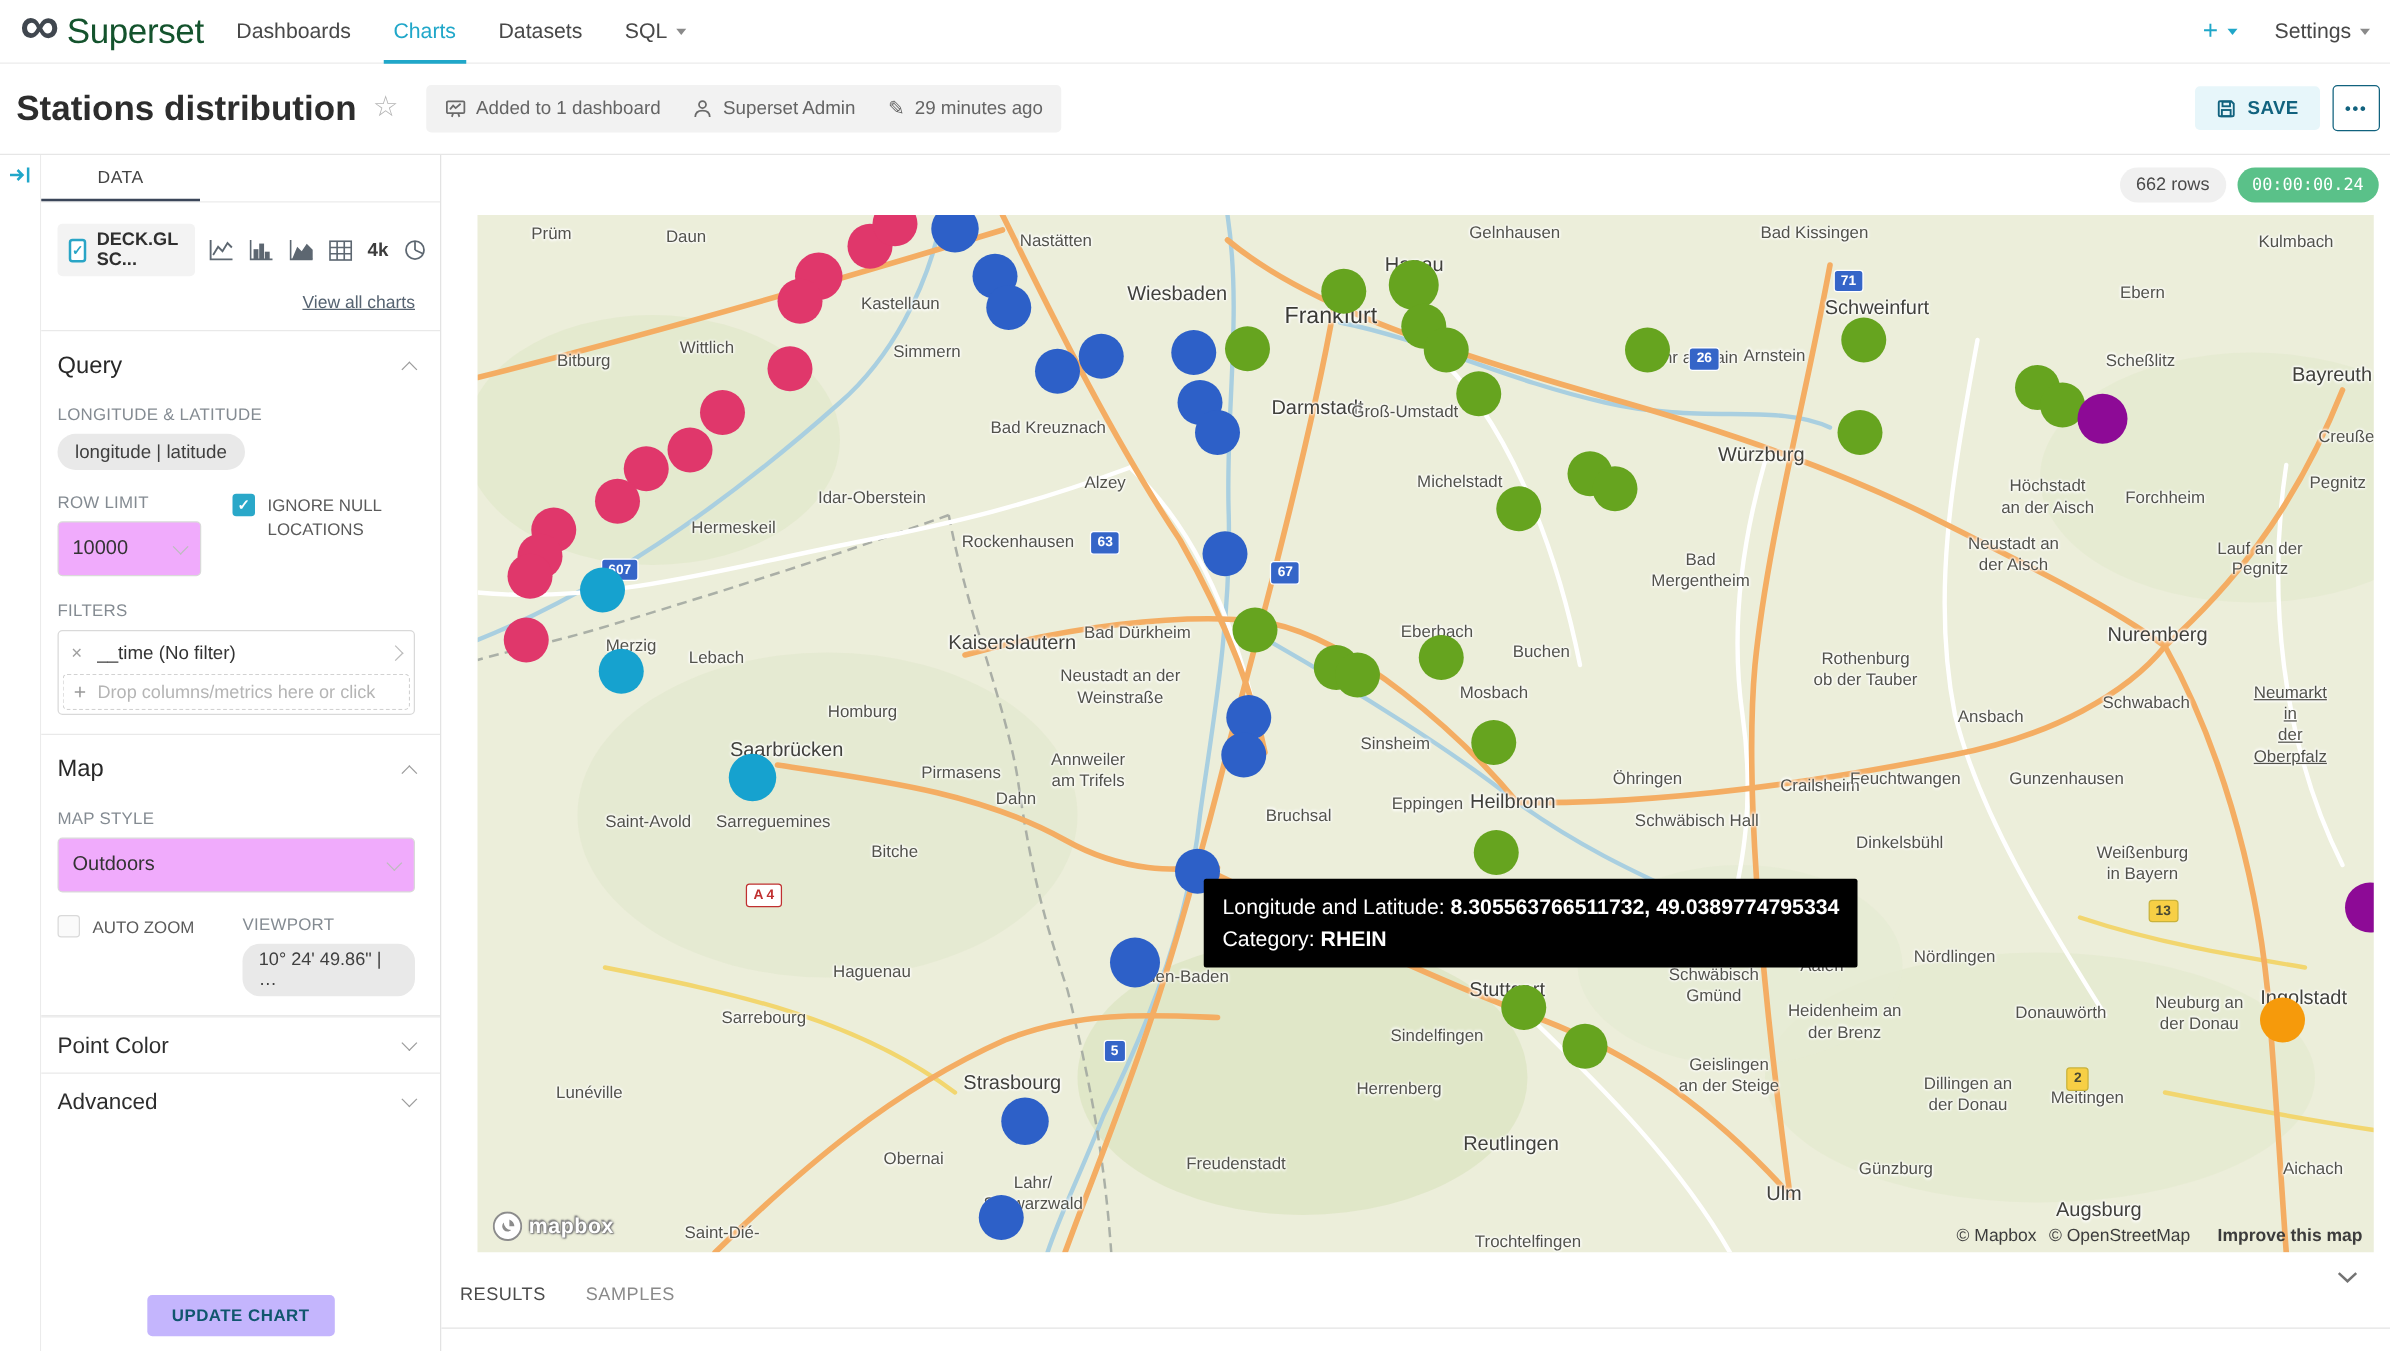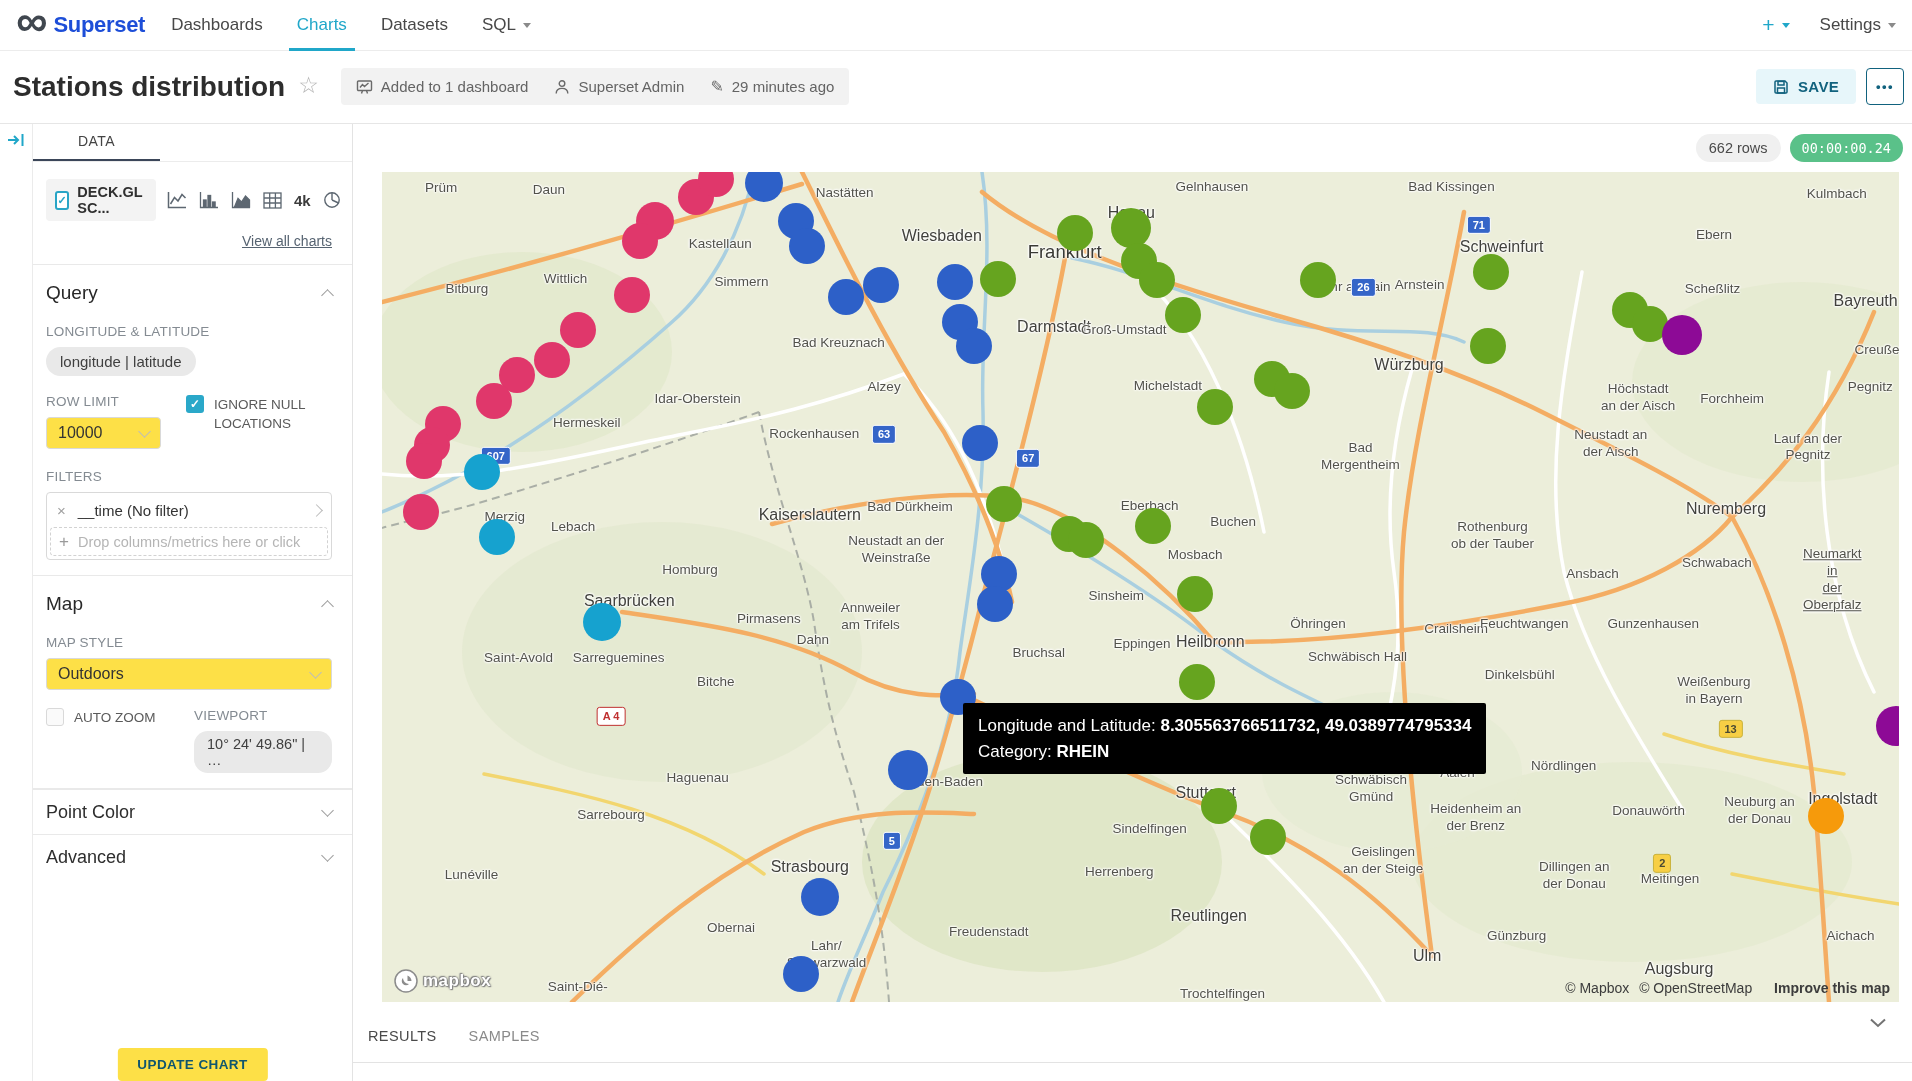--- a/index.html
+++ b/index.html
@@ -1,21 +1,21 @@
 <!DOCTYPE html>
 <html><head>
 <meta charset="utf-8">
 <style>
   html,body{margin:0;padding:0}
   body{width:1912px;height:1081px;position:relative;font-family:"Liberation Sans",sans-serif;background:#fff;overflow:hidden;color:#333}
   
   .navbar{position:absolute;top:0;left:0;right:0;height:50px;background:#fff;border-bottom:1px solid #ececec;display:flex;align-items:center;z-index:40}
   .brand{display:flex;align-items:center;margin-left:16px;gap:6px}
   .logo-inf{font-size:44px;font-weight:700;color:#40474f;line-height:36px;margin-top:-8px}
-  .brand-name{font-size:22px;font-weight:700;color:#1d4ed8;letter-spacing:-.3px}
+  .brand-name{font-size:28px;font-weight:400;color:#14532d;letter-spacing:-.3px}
   .nav-links{display:flex;margin-left:26px;gap:34px;height:100%;align-items:center}
   .nav-link{font-size:17px;color:#484848;height:100%;display:flex;align-items:center;position:relative;cursor:pointer}
   .nav-link.active{color:#20a7c9}
   .nav-link.active::after{content:"";position:absolute;left:-8px;right:-8px;bottom:-1px;height:3px;background:#20a7c9}
   .caret{display:inline-block;width:0;height:0;border-left:4px solid transparent;border-right:4px solid transparent;border-top:5px solid #8a8a8a;margin-left:7px}
   .nav-right{margin-left:auto;margin-right:16px;display:flex;gap:30px;align-items:center}
   .plus-btn{color:#20a7c9;font-size:21px;display:flex;align-items:center}
   .plus-btn .caret{border-top-color:#20a7c9}
   .settings-btn{font-size:17px;color:#484848;display:flex;align-items:center}
   
@@ -41,40 +41,40 @@
   .cb-outline{width:15px;height:15px;border:2px solid #29a5c6;border-radius:3px;display:flex;align-items:center;justify-content:center;color:#29a5c6;font-size:11px;font-weight:900;background:#fff}
   .viz-icons{display:flex;align-items:center;gap:12px;color:#5d6771}
   .viz-4k{font-size:15px;color:#3c3c3c;font-weight:600}
   .view-all{display:block;text-align:right;margin-top:12px;font-size:14px;color:#566371;text-decoration:underline;cursor:pointer}
   .divider{border-top:1px solid #e9e9e9;margin:15px -20px 0 -13px}
   .section-head{display:flex;justify-content:space-between;align-items:center;margin-top:17px;font-size:19px;color:#282828;font-weight:500}
   .ctl-label{margin-top:20px;font-size:13.5px;color:#848b92;letter-spacing:.2px}
   .gray-pill{display:inline-block;background:#e9e9e9;border-radius:15px;padding:6px 14px;font-size:15px;color:#3f3f3f;margin-top:8px}
   .two-col{display:flex;margin-top:18px}
   .col-a{width:153px}
-  .select{border:1px solid #d9d9d9;border-radius:4px;height:32px;display:flex;align-items:center;justify-content:space-between;padding:0 11px;font-size:16px;color:#333;background:#fde047;box-sizing:border-box;cursor:pointer;margin-top:8px}
+  .select{border:1px solid #d9d9d9;border-radius:4px;height:44px;display:flex;align-items:center;justify-content:space-between;padding:0 11px;font-size:16px;color:#333;background:#f0abfc;box-sizing:border-box;cursor:pointer;margin-top:8px}
   .select.small{width:115px}
   .select.full{width:100%}
   .chv{display:inline-block;width:8px;height:8px;border-right:1.8px solid #9b9b9b;border-bottom:1.8px solid #9b9b9b}
   .chv.down{transform:rotate(45deg);margin-top:-4px}
   .chv.up{transform:rotate(-135deg);margin-top:4px}
   .chv.right{transform:rotate(-45deg)}
   .chv.lite{border-color:#bcbcbc}
   .cb-filled{width:18px;height:18px;background:#2aa8c9;border-radius:3px;color:#fff;display:flex;align-items:center;justify-content:center;font-size:12px;font-weight:900;flex:0 0 auto}
   .cb-empty{width:18px;height:18px;border:1px solid #d9d9d9;border-radius:3px;background:#fafafa;flex:0 0 auto;box-sizing:border-box}
   .cb-row{display:flex;gap:10px}
   .cb-label{font-size:13.5px;color:#5a5a5a;line-height:1.4;margin-top:1px}
   .filters-box{border:1px solid #d9d9d9;border-radius:4px;margin-top:8px;padding:3px}
   .filter-row{display:flex;align-items:center;height:29px;font-size:15px;color:#333;padding:0 7px;cursor:pointer}
   .filter-x{color:#a0a0a0;margin-right:12px;font-size:15px}
   .filter-name{flex:1}
   .drop-area{border:1px dashed #d2d2d2;border-radius:4px;display:flex;align-items:center;gap:9px;height:27px;padding:0 8px;color:#b5b5b5;font-size:14.5px;margin-top:2px;cursor:pointer}
   .drop-plus{color:#9a9a9a;font-size:17px}
   .collapse-row{display:flex;justify-content:space-between;align-items:center;height:44px;font-size:18px;color:#2e2e2e;cursor:pointer}
-  .update-btn{position:absolute;bottom:0;left:50%;transform:translateX(-50%);background:#fde047;color:#10566e;font-weight:700;font-size:13.5px;padding:9px 20px;border-radius:4px;letter-spacing:.4px;border:none;white-space:nowrap;cursor:pointer}
+  .update-btn{position:absolute;bottom:12px;left:50%;transform:translateX(-50%);background:#c4b5fd;color:#10566e;font-weight:700;font-size:13.5px;padding:9px 20px;border-radius:4px;letter-spacing:.4px;border:none;white-space:nowrap;cursor:pointer}
   
   .main{position:absolute;top:123px;left:353px;right:0;bottom:0;background:#fff}
   .badges{position:absolute;top:11px;right:9px;display:flex;gap:9px;align-items:center;z-index:8}
   .rows-badge{background:#f0f0f0;border-radius:15px;padding:6px 13px;font-size:14.5px;color:#4a4a4a}
   .timer-badge{background:#5ac189;border-radius:15px;padding:6px 12px;font-size:13.5px;color:#fff;font-family:"DejaVu Sans Mono",monospace}
   .map{position:absolute;left:29px;top:49px;width:1517px;height:830px;background:#eceeda;overflow:hidden;cursor:grab}
   .map svg.roads{position:absolute;left:0;top:0;width:100%;height:100%}
   .map-label{position:absolute;transform:translate(-50%,-50%);font-size:13.5px;color:#52524b;text-shadow:0 1px 2px #fff,0 -1px 2px #fff,1px 0 2px #fff,-1px 0 2px #fff;white-space:pre-line;text-align:center;line-height:1.25;z-index:2;pointer-events:none}
   .map-label.s2{font-size:16px;color:#41413c}
   .map-label.s3{font-size:18.5px;color:#3a3a35}

